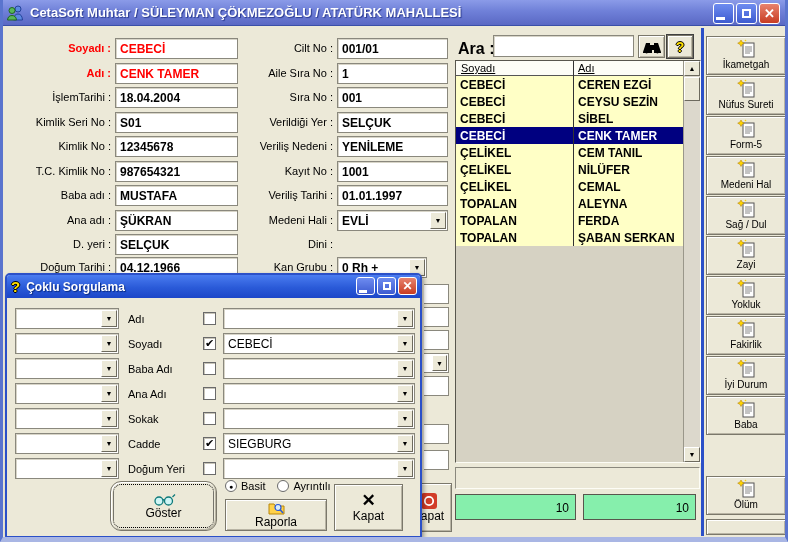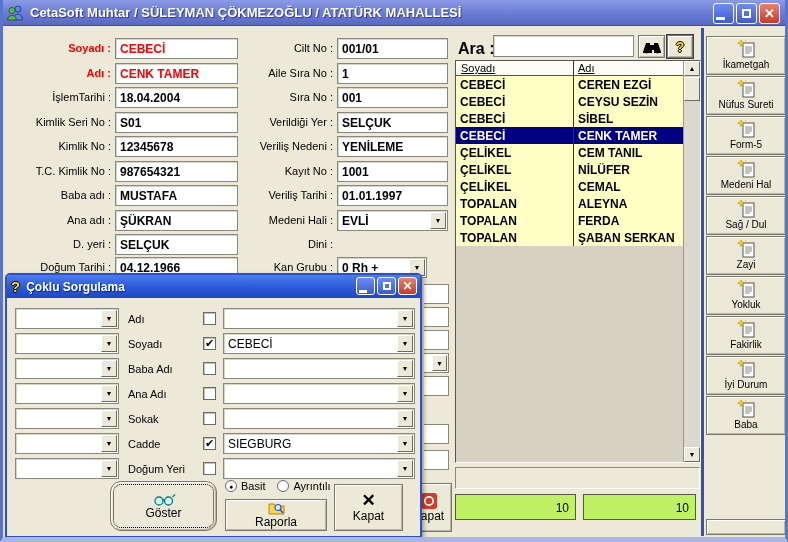--- a/index.html
+++ b/index.html
@@ -55,21 +55,21 @@
   .c2 { position:absolute; left:122px; top:2px; white-space:nowrap; }
   .coldiv { position:absolute; left:117px; top:0; width:1px; height:185px; background:#333; }
   .vscroll { position:absolute; right:0; top:0; width:17px; height:401px; background:#DCD8CC; border-left:1px solid #9a978a; }
   .sbtn { position:absolute; left:0; width:16px; height:15px; background:#ECE9D8;
           border:1px solid; border-color:#fff #6d6a5e #6d6a5e #fff; font-size:7px; color:#000;
           display:flex; align-items:center; justify-content:center; }
   .sthumb { position:absolute; left:0; top:16px; width:16px; height:24px; background:#ECE9D8;
             border:1px solid; border-color:#fff #6d6a5e #6d6a5e #fff; }
   
   .sunken { position:absolute; background:#ECE9D8; border:1px solid; border-color:#8a887d #fdfdf6 #fdfdf6 #8a887d; }
-  .numfield { position:absolute; height:26px; background:#bef264; border:1px solid #58564d;
+  .numfield { position:absolute; height:26px; background:#86efac; border:1px solid #58564d;
               font-size:12px; text-align:right; padding:6px 6px 0 0; }
   
   .sidebar-div { position:absolute; left:698px; top:28px; width:3px; height:508px; background:#2B50C8; }
   .sbbtn { position:absolute; left:703px; width:80px; height:39px; background:#ECE9D8;
            border:1px solid #7b786b; box-shadow:inset 1px 1px 0 #fff, inset -1px -1px 0 #b8b4a4;
            display:flex; flex-direction:column; align-items:center; justify-content:flex-start; }
   .sblabel { font-size:10px; color:#000; margin-top:1px; white-space:nowrap; }
   .sbbtn svg { margin-top:2px; }
   .sbstrip { position:absolute; left:703px; top:519px; width:80px; height:16px; background:#ECE9D8;
              border:1px solid #7b786b; box-shadow:inset 1px 1px 0 #fff, inset -1px -1px 0 #b8b4a4; }
@@ -364,20 +364,26 @@
         <use href="#docicon"></use>
       </svg>
       <div class="sblabel">İyi Durum</div>
     </div>
   <div class="sbbtn" style="top:396px">
       <svg width="18" height="19" viewBox="0 0 18 19">
         <use href="#docicon"></use>
       </svg>
       <div class="sblabel">Baba</div>
     </div>
+  <div class="sbbtn" style="top:476px">
+      <svg width="18" height="19" viewBox="0 0 18 19">
+        <use href="#docicon"></use>
+      </svg>
+      <div class="sblabel">Ölüm</div>
+    </div>
   <div class="sbstrip"></div>
 
   <div class="dialog">
     <div class="dtitle">
       <span class="qmark" style="font-size:15px">?</span>
       <span class="ttl">Çoklu Sorgulama</span>
       <div class="dbtns">
         <div class="dbtn bmin">
             <div class="glyph-min" style="width:8px"></div>
           </div>

